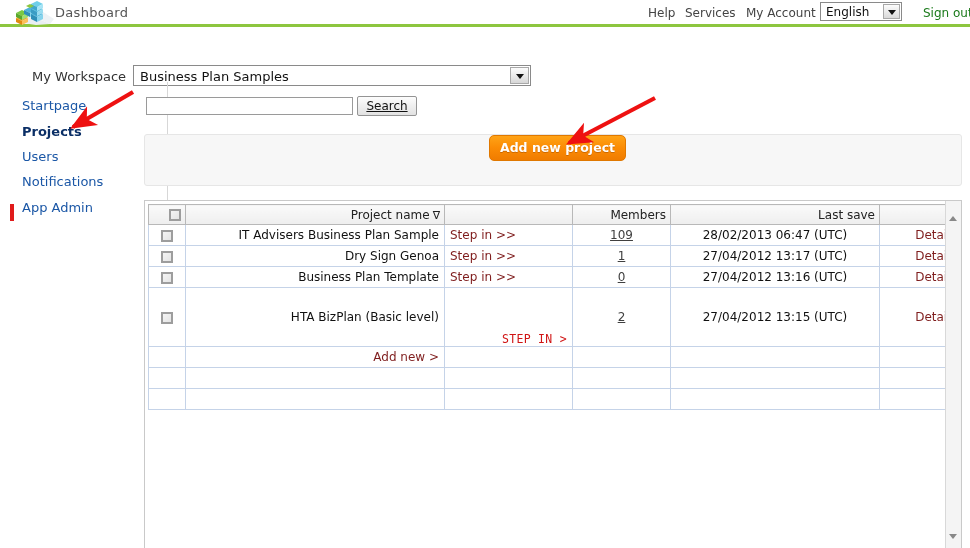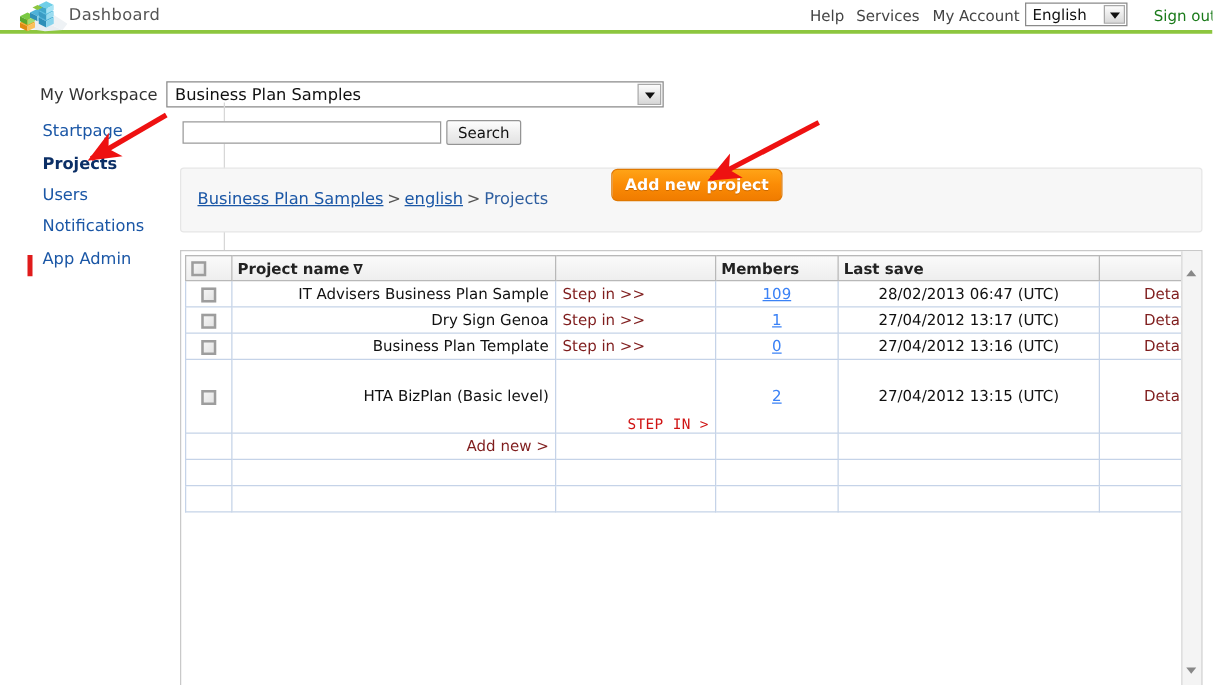--- a/index.html
+++ b/index.html
@@ -148,21 +148,21 @@
     width: 19px;
     height: 17px;
     background: linear-gradient(to bottom, #fcfcfc, #d7d7d7);
     border: 1px solid #a8a8a8;
     box-sizing: border-box;
   }
 
   
   #sidebar {
     position: absolute;
-    left: 16px;
+    left: 4px;
     top: 82px;
     width: 164px;
     height: 466px;
     border-right: 1px solid #d7d7d7;
     box-sizing: border-box;
   }
   .nav-item {
     position: absolute;
     left: 18px;
     font-size: 13px;
@@ -217,20 +217,21 @@
     background: linear-gradient(to bottom, #fdfdfd 0%, #f0f0f0 45%, #e2e2e2 100%);
     border: 1px solid #949494;
     border-radius: 2px;
     box-sizing: border-box;
     font-family: "DejaVu Sans", "Liberation Sans", sans-serif;
     font-size: 12px;
     color: #111;
     cursor: pointer;
     text-align: center;
     line-height: 18px;
+    text-decoration: underline;
   }
 
   
   #crumb-panel {
     position: absolute;
     left: 4px;
     top: 52px;
     width: 818px;
     height: 52px;
     background: #f7f7f7;
@@ -302,24 +303,24 @@
     width: 796px;
     margin: 3px 0 0 3px;
     table-layout: fixed;
     font-size: 12px;
   }
   table.grid th {
     background: linear-gradient(to bottom, #fafafa, #eeeeee);
     border: 1px solid #b8b8b8;
     height: 19px;
     font-size: 12px;
-    font-weight: bold;
+    font-weight: normal;
     color: #222;
     padding: 0 4px;
-    text-align: left;
+    text-align: right;
     white-space: nowrap;
     margin-top: 44px;
   }
   table.grid td {
     border: 1px solid #c5d3e8;
     height: 20px;
     padding: 0 5px;
     color: #111;
     background: #ffffff;
     white-space: nowrap;
@@ -351,21 +352,21 @@
     color: #d01414;
     font-family: "DejaVu Sans Mono", "Liberation Mono", monospace;
     font-size: 11.5px;
     letter-spacing: 0.3px;
     display: block;
     text-align: right;
     cursor: pointer;
     margin-top: 44px;
   }
   .mem-lnk {
-    color: #3b82f6;
+    color: #404040;
     text-decoration: underline;
     font-size: 12px;
     cursor: pointer;
   }
   .sort-arrow { font-size: 11px; margin-left: 3px; }
 
   
   #vscroll {
     position: absolute;
     right: 0px;
@@ -481,23 +482,20 @@
   <a class="nav-item" style="top:92px;">Notifications</a>
   <a class="nav-item" style="top:118px;">App Admin</a>
 </div>
 
 <div id="main">
 
   <input id="search-input" type="text" placeholder="" style="">
   <div id="search-button">Search</div>
 
   <div id="crumb-panel">
-    <div id="crumb">
-      <a>Business Plan Samples</a><span class="sep">&gt;</span><a>english</a><span class="sep">&gt;</span><span class="cur">Projects</span>
-    </div>
     <div id="add-project-btn">Add new project</div>
   </div>
 
   <div id="table-panel">
     <div id="grid-wrap">
       <table class="grid">
         <thead>
           <tr>
             <th class="c-check">
               <span class="chk"></span>

